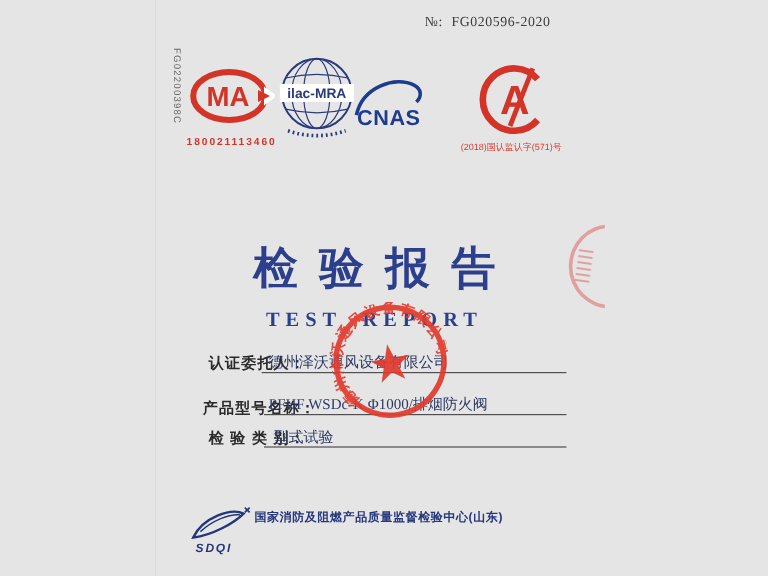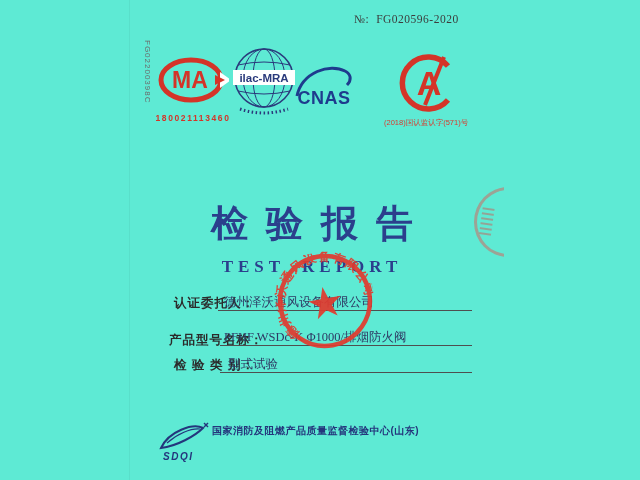--- a/index.html
+++ b/index.html
@@ -1,16 +1,16 @@
 <!DOCTYPE html>
 <html><head>
 <meta charset="utf-8">
 <style>
   html,body{margin:0;padding:0;background:#fff;}
-  #page{position:relative;width:640px;height:480px;background:#5eead4;overflow:hidden;
+  #page{position:relative;width:640px;height:480px;background:#e5e5e5;overflow:hidden;
         font-family:"Liberation Sans","DejaVu Sans",sans-serif;}
   .abs{position:absolute;}
   
   #no-line{left:354px;top:13px;font-family:"Liberation Serif","DejaVu Serif",serif;
            font-size:11.5px;color:#3c3c3c;letter-spacing:.5px;}
   #no-line .no-val{margin-left:7px;}
   
   #side-code{left:143px;top:40px;height:95px;writing-mode:vertical-rl;
              font-size:8px;color:#6a6a6a;letter-spacing:1px;}
   

